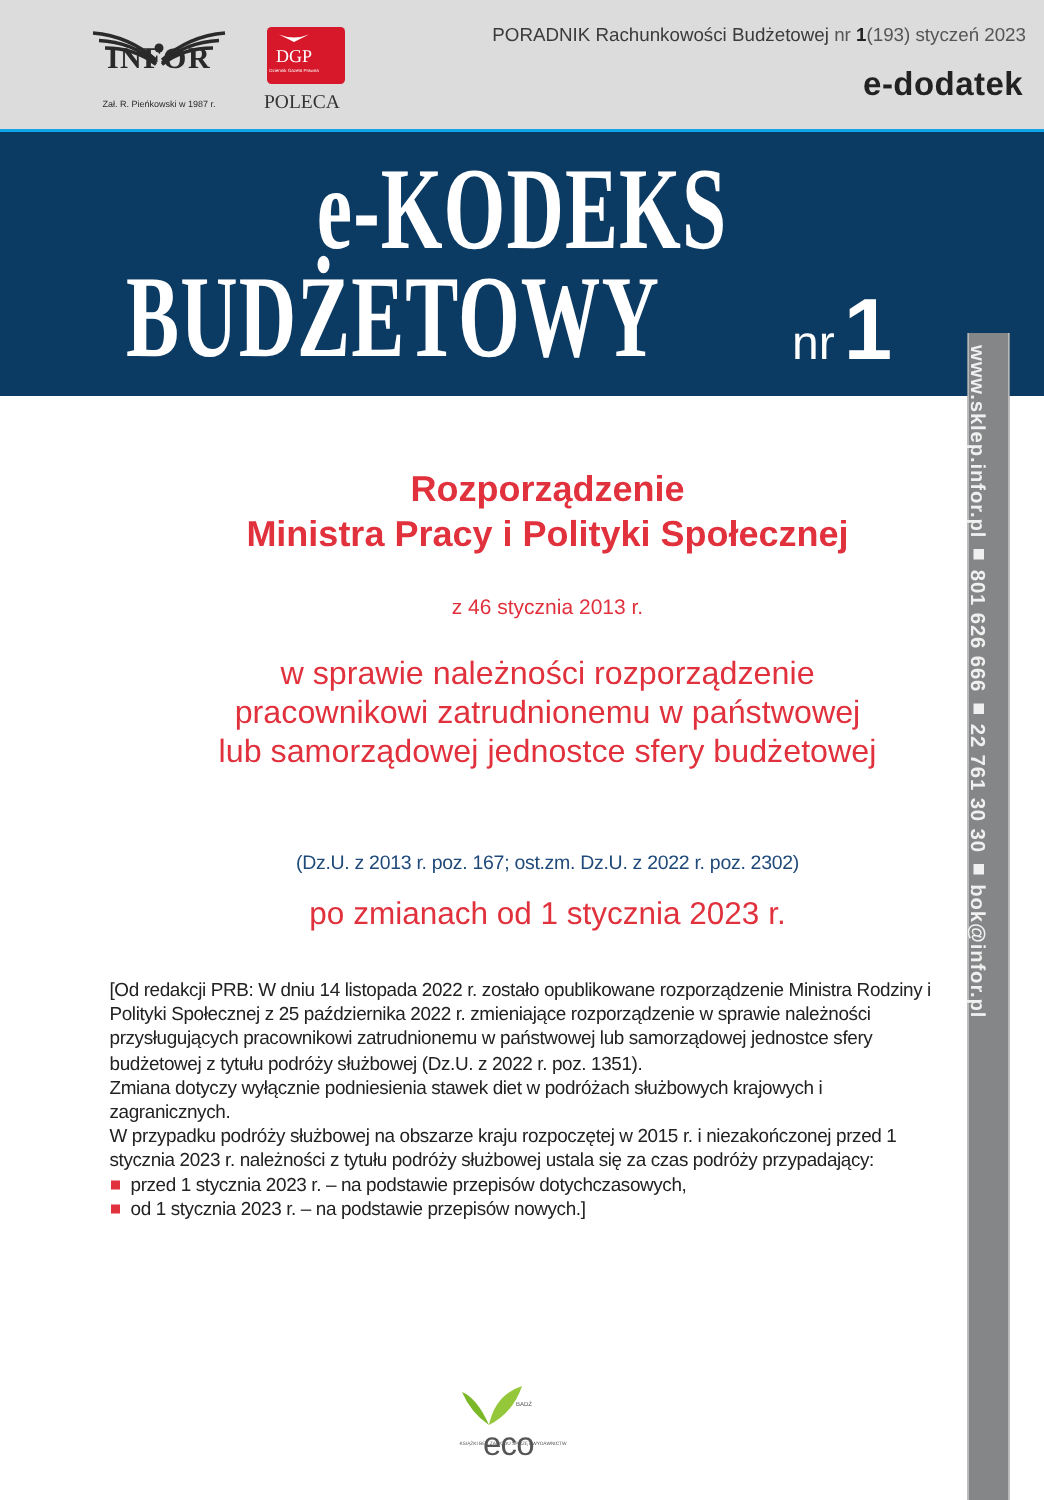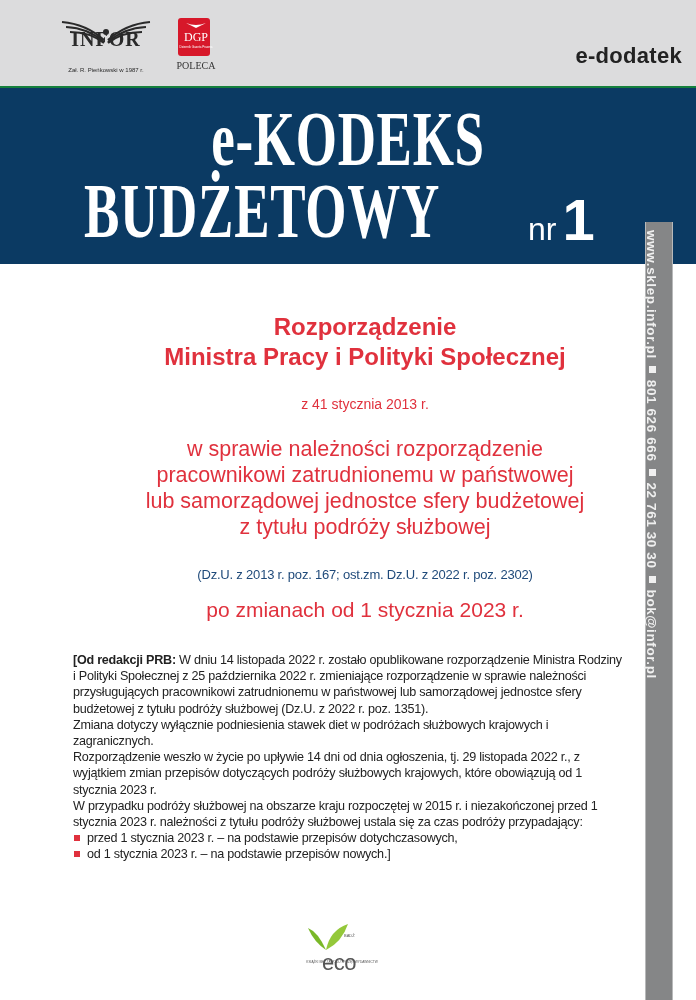--- a/index.html
+++ b/index.html
@@ -21,50 +21,50 @@
     letter-spacing: 1px; color: #2a2a2a;
   }
   .logo-infor .sub {
     position: absolute; left: 0; top: 51px; width: 100px; text-align: center;
     font-size: 6px; color: #2a2a2a;
   }
   .logo-dgp {
     position: absolute; left: 176px; top: 18px; width: 40px; height: 54px;
   }
   .logo-dgp .box {
-    position: absolute; left: 2px; top: 0; width: 32px; height: 38px;
+    position: absolute; left: 2px; top: 0; width: 52px; height: 38px;
     background: #d7182a; border-radius: 3px; color: #fff; text-align: center;
   }
   .logo-dgp .box .dgp {
     position: absolute; top: 12px; left: 0; width: 36px;
     font-family: "Liberation Serif", serif; font-size: 12px; color: #fff;
   }
   .logo-dgp .box .bird { position: absolute; top: 3px; left: 8px; width: 20px; height: 7px; }
   .logo-dgp .box .tiny {
     position: absolute; top: 27px; left: 0; width: 36px; font-size: 3px; line-height: 4px; color: #fff;
   }
   .logo-dgp .poleca {
     position: absolute; top: 42px; left: 0; width: 40px; text-align: center;
-    font-family: "Liberation Serif", serif; font-size: 10px; color: #333;
+    font-family: "Liberation Serif", serif; font-size: 13px; color: #333;
   }
   .pub-line {
     position: absolute; right: 12px; top: 16px;
     font-size: 12.5px; color: #3b3b3b; white-space: nowrap;
   }
   .pub-line b { font-weight: bold; color: #222; }
   .pub-line .light { color: #555; }
   .edodatek {
     position: absolute; right: 14px; top: 43px;
     font-size: 22px; font-weight: bold; color: #222; letter-spacing: 0.3px;
   }
 
   
   .title-band {
     position: absolute; left: 0; top: 86px; width: 696px; height: 178px;
-    background: #0b3a63; border-top: 2px solid #15803d;
+    background: #0b3a63; border-top: 2px solid #0ea5e9;
   }
   .title-line {
     position: absolute; left: 0; width: 696px; text-align: center;
     font-family: "Liberation Serif", serif; font-weight: bold; color: #ffffff;
     transform: scaleX(0.68); transform-origin: center;
   }
   .title-line.l1 { top: 6px; font-size: 78px; letter-spacing: 1px; }
   .title-line.l2 { top: 78px; font-size: 78px; letter-spacing: 1px; left: -86px; }
   .issue {
     position: absolute; left: 528px; top: 98px; color: #ffffff; white-space: nowrap;
@@ -90,21 +90,21 @@
   .reg-title { top: 312px; font-size: 24px; font-weight: bold; line-height: 30px; }
   .reg-date { top: 396px; font-size: 14px; }
   .reg-subject { top: 436px; font-size: 21.5px; line-height: 26px; }
   .reg-journal { top: 567px; font-size: 13px; color: #1f4a7a; letter-spacing: -0.2px; }
   .reg-amend { top: 598px; font-size: 21px; }
 
   .note {
     position: absolute; left: 73px; top: 652px; width: 552px;
     font-size: 12.6px; line-height: 16.2px; color: #222; letter-spacing: -0.25px;
   }
-  .note b { font-weight: bold; }
+  .note b { font-weight: normal; }
   .note .bullet { display: block; padding-left: 14px; position: relative; }
   .note .bullet::before {
     content: ""; position: absolute; left: 1px; top: 5px; width: 6px; height: 6px; background: #e0313d;
   }
 
   .eco-logo { position: absolute; left: 306px; top: 922px; width: 72px; height: 50px; }
   .eco-logo .eco { position: absolute; left: 16px; top: 12px; font-size: 22px; color: #555; letter-spacing: -0.5px; margin-top: 16px; }
   .eco-logo .ball { position: absolute; left: 38px; top: 11px; font-size: 4px; color: #555; }
   .eco-logo .cap { position: absolute; left: 0; top: 38px; width: 72px; text-align: center; font-size: 3.2px; color: #555; line-height: 4px; }
 </style>
@@ -132,54 +132,58 @@
     <div class="box">
       <svg class="bird" viewBox="0 0 20 7">
         <path d="M0 2 Q10 6 20 2 L10 7 Z" fill="#fff"></path>
       </svg>
       <div class="dgp">DGP</div>
       <div class="tiny">Dziennik Gazeta Prawna</div>
     </div>
     <div class="poleca">POLECA</div>
   </div>
 
+  <div class="pub-line">
+    <span>PORADNIK Rachunkowości Budżetowej</span>
+    <span class="light">nr</span>
+    <b>1</b><span class="light">(193)</span>
+    <span class="light">styczeń 2023</span>
+  </div>
   <div class="edodatek">e-dodatek</div>
 </div>
 
 <div class="title-band">
   <div class="title-line l1">e-KODEKS</div>
   <div class="title-line l2">BUDŻETOWY</div>
   <div class="issue">
     <span class="nr">nr</span><span class="num">1</span>
   </div>
 </div>
 
 <div class="side-strip"></div>
 <div class="side-text">
   <span>www.sklep.infor.pl</span><span class="sq"></span><span>801 626 666</span><span class="sq"></span><span>22 761 30 30</span><span class="sq"></span><span>bok@infor.pl</span>
 </div>
 
 <div class="center red reg-title">
   <div>Rozporządzenie</div>
   <div>Ministra Pracy i Polityki Społecznej</div>
 </div>
-<div class="center red reg-date">z 41 stycznia 2013 r.</div>
+<div class="center red reg-date">z 46 stycznia 2013 r.</div>
 <div class="center red reg-subject">
   <div>w sprawie należności rozporządzenie</div>
   <div>pracownikowi zatrudnionemu w państwowej</div>
   <div>lub samorządowej jednostce sfery budżetowej</div>
-  <div>z tytułu podróży służbowej</div>
 </div>
 <div class="center reg-journal">(Dz.U. z 2013 r. poz. 167; ost.zm. Dz.U. z 2022 r. poz. 2302)</div>
 <div class="center red reg-amend">po zmianach od 1 stycznia 2023 r.</div>
 
 <div class="note">
   <div><b>[Od redakcji PRB:</b><span> W dniu 14 listopada 2022 r. zostało opublikowane rozporządzenie Ministra Rodziny i Polityki Społecznej z 25 października 2022 r. zmieniające rozporządzenie w sprawie należności przysługujących pracownikowi zatrudnionemu w państwowej lub samorządowej jednostce sfery budżetowej z tytułu podróży służbowej </span><span>(Dz.U. z 2022 r. poz. 1351).</span></div>
   <div>Zmiana dotyczy wyłącznie podniesienia stawek diet w podróżach służbowych krajowych i zagranicznych.</div>
-  <div>Rozporządzenie weszło w życie po upływie 14 dni od dnia ogłoszenia, tj. 29 listopada 2022 r., z wyjątkiem zmian przepisów dotyczących podróży służbowych krajowych, które obowiązują od 1 stycznia 2023 r.</div>
   <div>W przypadku podróży służbowej na obszarze kraju rozpoczętej w 2015 r. i niezakończonej przed 1 stycznia 2023 r. należności z tytułu podróży służbowej ustala się za czas podróży przypadający:</div>
   <span class="bullet">przed 1 stycznia 2023 r. – na podstawie przepisów dotychczasowych,</span>
   <span class="bullet">od 1 stycznia 2023 r. – na podstawie przepisów nowych.]</span>
 </div>
 
 <div class="eco-logo">
   <svg width="40" height="30" viewBox="0 0 40 30" style="position:absolute;left:2px;top:0;">
     <path d="M18 28 Q10 10 0 6 Q6 20 18 28 Z" fill="#7ab828"></path>
     <path d="M18 28 Q22 8 40 2 Q34 20 18 28 Z" fill="#94c83a"></path>
   </svg>

